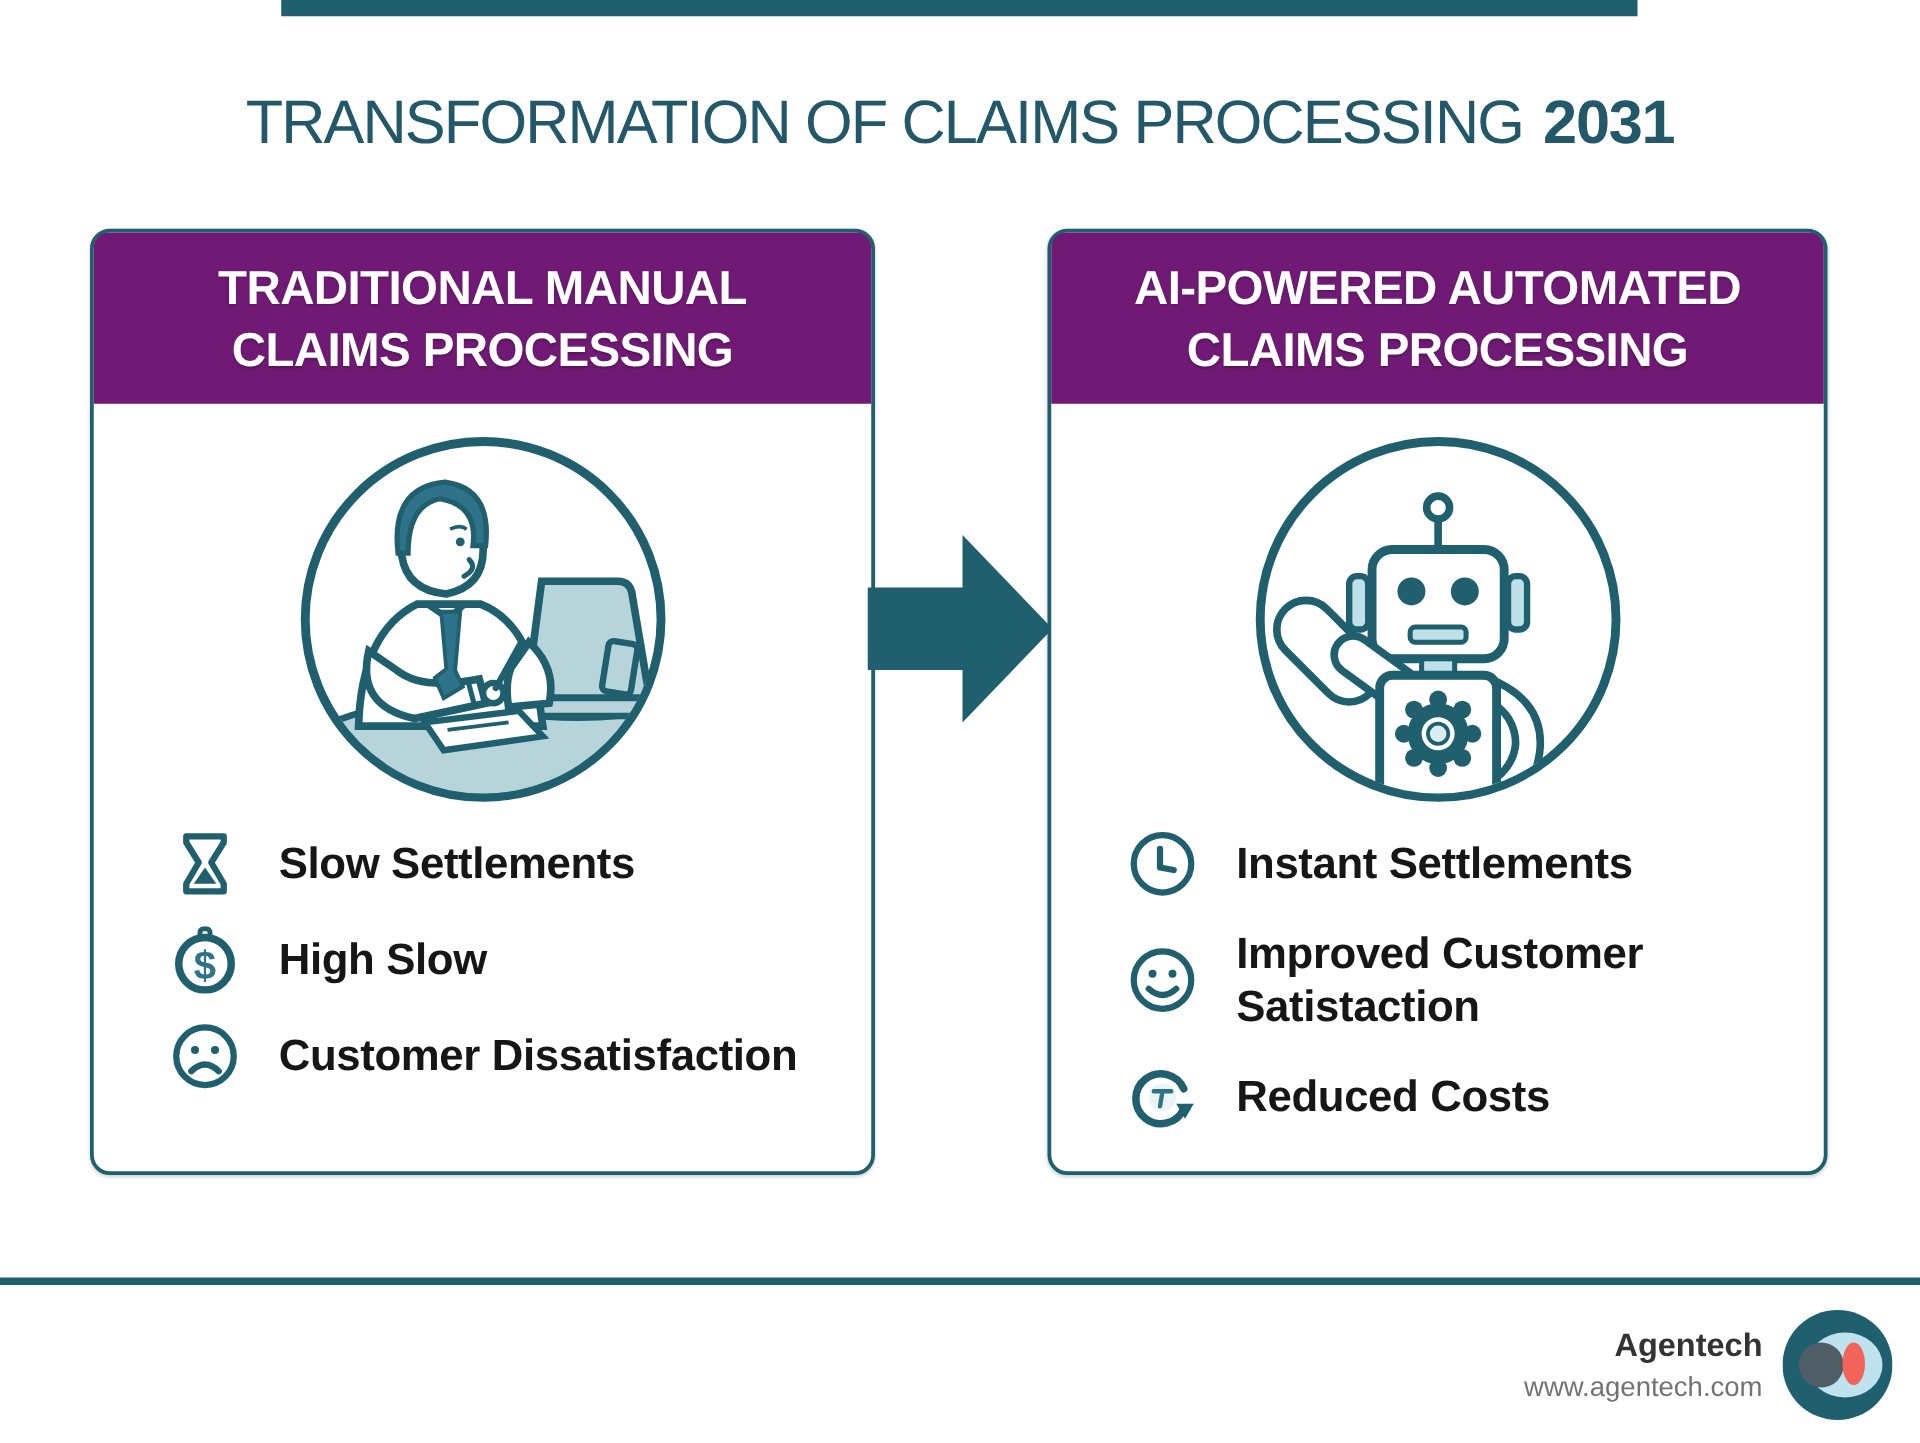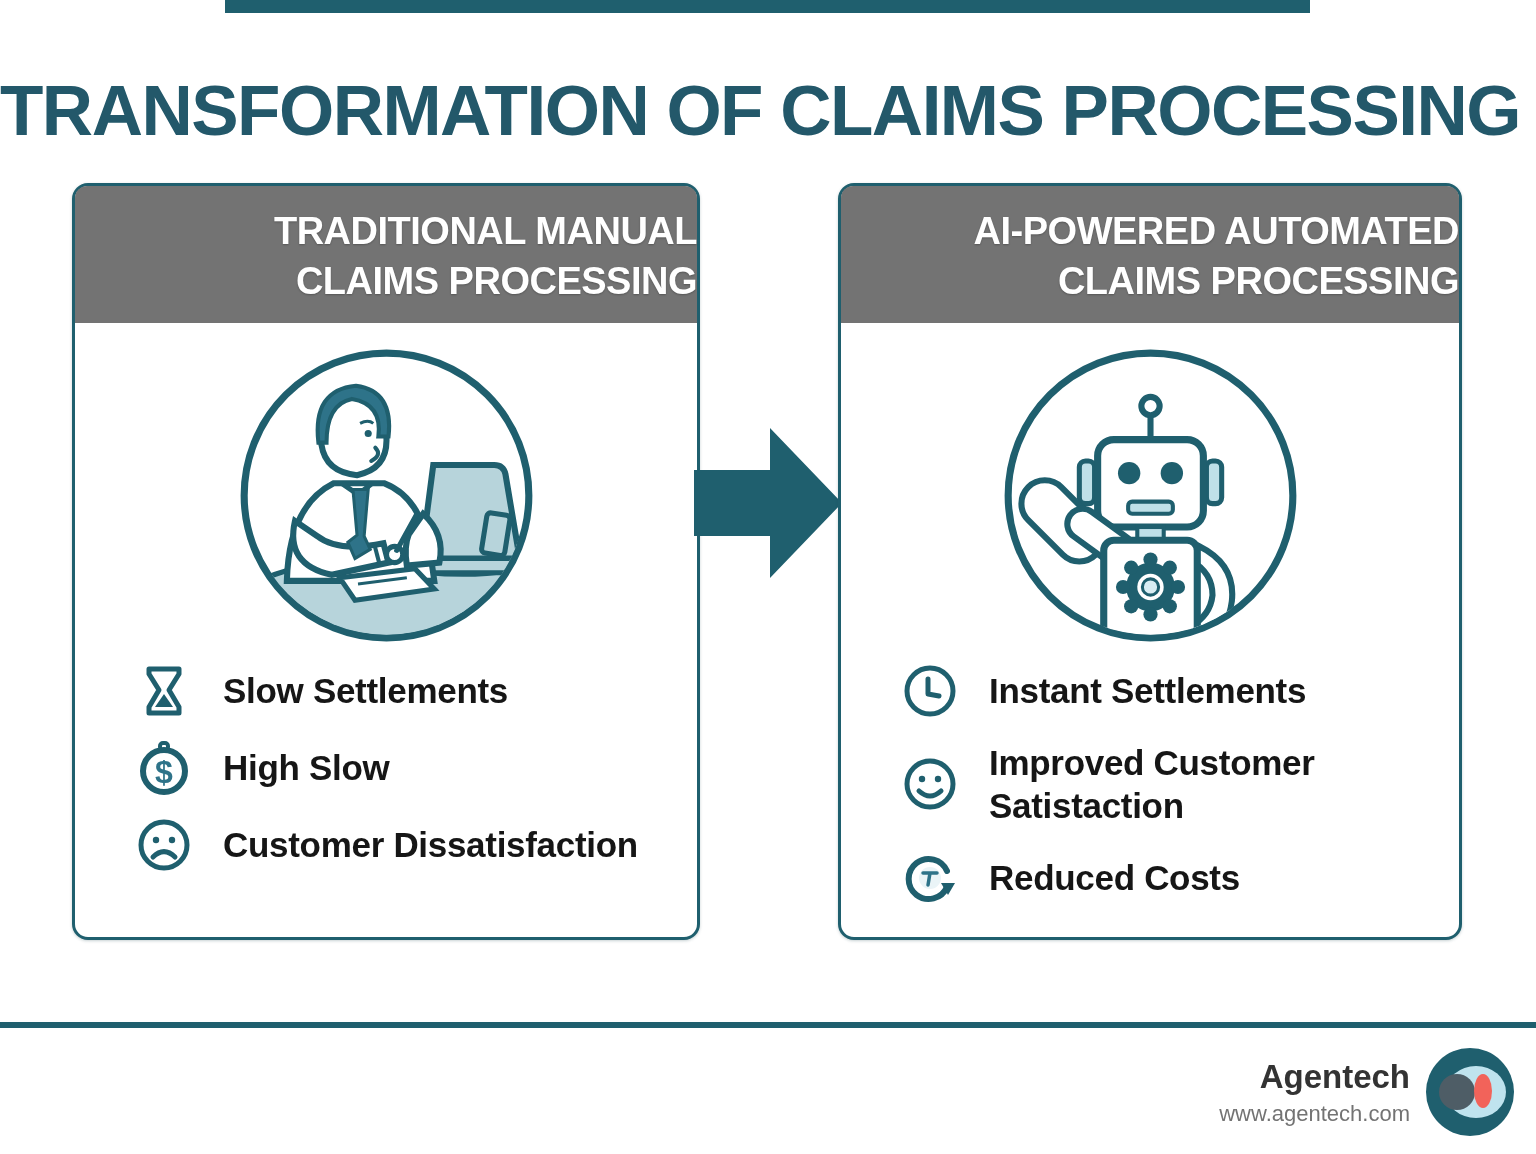--- a/index.html
+++ b/index.html
@@ -11,54 +11,54 @@
     overflow:hidden;
   }
   .top-bar {
     position:absolute; left:225px; top:0; width:1085px; height:13px;
     background:#1f5f6e;
   }
   .title-row {
     position:absolute; left:0; top:70px; width:1536px; text-align:center;
     color:#23586a; white-space:nowrap;
   }
-  .title-main { font-size:71px; font-weight:bold; letter-spacing:-1.5px; }
+  .title-main { font-size:49px; font-weight:normal; letter-spacing:-1.5px; }
   .title-year { font-size:49px; font-weight:bold; margin-left:16px; letter-spacing:-1px; }
 
   .panel {
     position:absolute; top:183px; height:757px; background:#ffffff;
     border:3px solid #1f5f6e; border-radius:16px;
     box-shadow:0 1px 3px rgba(30,70,80,.25);
   }
   .panel.left  { left:72px;  width:628px; }
   .panel.right { left:838px; width:624px; }
   .panel-header {
-    background:#737373; border-radius:12px 12px 0 0;
+    background:#701a75; border-radius:12px 12px 0 0;
     height:137px; display:flex; flex-direction:column; justify-content:center;
-    align-items:flex-end; gap:2px; padding-top:4px;
+    align-items:center; gap:2px; padding-top:4px;
   }
   .panel-header span {
     color:#ffffff; font-weight:bold; font-size:38px; letter-spacing:-0.5px;
     line-height:1.26; text-shadow:0 1px 2px rgba(0,0,0,.25);
   }
   .illus-wrap { margin-top:20px; display:flex; justify-content:center; }
   .feature-list {
     margin-top:16px; padding-left:62px; display:flex; flex-direction:column; gap:23px;
   }
   .feature-item { display:flex; align-items:center; gap:32px; }
   .feature-icon { width:54px; height:54px; flex:none; }
   .feature-label {
     font-size:35px; font-weight:bold; color:#161616; line-height:1.24;
     letter-spacing:-0.3px; max-width:450px;
   }
   .arrow { position:absolute; left:694px; top:426px; }
   .bottom-bar { position:absolute; left:0; top:1022px; width:1536px; height:6px; background:#1f5f6e; }
   .footer { position:absolute; top:1048px; right:22px; display:flex; align-items:center; gap:16px; }
   .footer-text { text-align:right; }
-  .footer-brand { font-size:33px; font-weight:bold; color:#333333; }
+  .footer-brand { font-size:26px; font-weight:bold; color:#333333; }
   .footer-site  { font-size:22px; color:#737373; margin-top:5px; }
 </style>
 </head>
 <body>
 
 <div class="top-bar"></div>
 
 <div class="title-row">
   <span class="title-main">TRANSFORMATION OF CLAIMS PROCESSING</span><span class="title-year">2031</span>
 </div>

